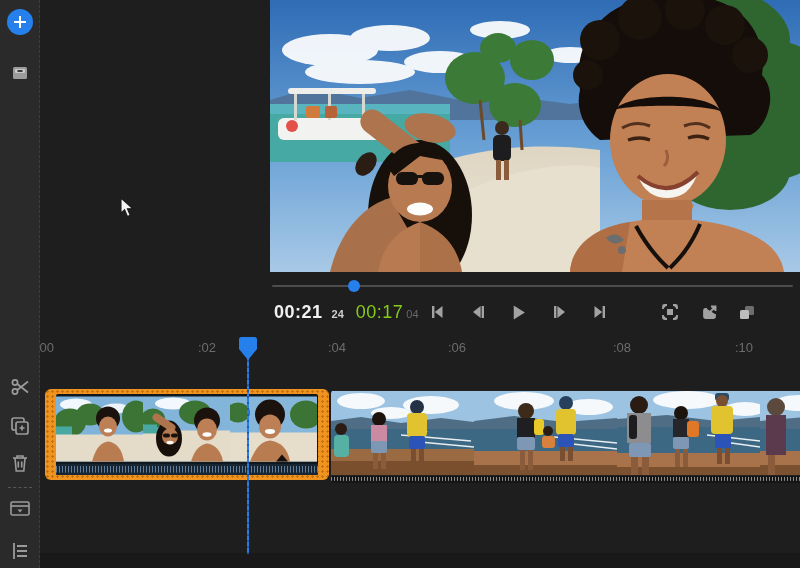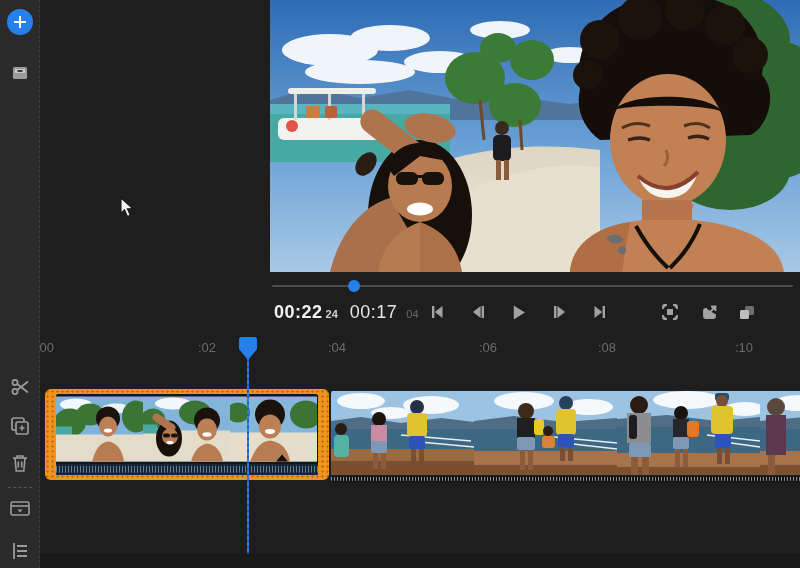--- a/index.html
+++ b/index.html
@@ -24,23 +24,23 @@
   
   .scrub-track { position:absolute; left:272px; top:285px; width:521px; height:2px;
     background:#4d4d4d; border-radius:1px; }
   .scrub-dot { position:absolute; left:348px; top:280px; width:12px; height:12px;
     border-radius:50%; background:#2680eb; }
 
   
   .controls { position:absolute; left:270px; top:298px; width:530px; height:34px; }
   .timecode { position:absolute; left:4px; top:4px; white-space:nowrap; }
   .tc-cur { font-size:18px; font-weight:bold; color:#f1f1f1; letter-spacing:.5px; }
-  .tc-cur-f { font-size:11px; font-weight:bold; color:#cfcfcf; margin-left:3px; }
-  .tc-tot { font-size:18px; color:#e5e5e5; margin-left:12px; letter-spacing:.5px; }
-  .tc-tot-f { font-size:11px; color:#696969; margin-left:9px; }
+  .tc-cur-f { font-size:11px; font-weight:bold; color:#cfcfcf; margin-left:9px; }
+  .tc-tot { font-size:18px; color:#84cc16; margin-left:12px; letter-spacing:.5px; }
+  .tc-tot-f { font-size:11px; color:#696969; margin-left:3px; }
   .t-btn { position:absolute; top:5px; width:22px; height:22px; display:flex;
     align-items:center; justify-content:center; cursor:pointer; }
   .t-btn svg { fill:#a2a2a2; }
 
   
   .ruler { position:absolute; left:0; top:332px; width:800px; height:34px; z-index:5; }
   .tick { position:absolute; top:8px; transform:translateX(-50%); font-size:13px;
     color:#6c6c6c; }
 
   
@@ -197,21 +197,21 @@
         </g>
       </g>
     </svg>
   </div>
 
   <div class="scrub-track"></div>
   <div class="scrub-dot"></div>
 
   <div class="controls">
     <div class="timecode">
-      <span class="tc-cur">00:22</span><span class="tc-cur-f">24</span><span class="tc-tot">00:17</span><span class="tc-tot-f">04</span>
+      <span class="tc-cur">00:21</span><span class="tc-cur-f">24</span><span class="tc-tot">00:17</span><span class="tc-tot-f">04</span>
     </div>
 
     <div class="t-btn" style="left:156px">
       <span><svg width="16" height="16" viewBox="0 0 16 16">
             <path d="M3 2h2.4v12H3z"></path>
             <path d="M13.5 2 5.8 8l7.7 6z"></path>
           </svg></span>
     </div>
     <div class="t-btn" style="left:197px">
       <span><svg width="16" height="16" viewBox="0 0 16 16">
@@ -258,22 +258,22 @@
             <rect x="7" y="3" width="9" height="9" rx="1.5" fill="#6e6e6e"></rect>
             <rect x="2" y="7" width="9" height="9" rx="1.5" fill="#bdbdbd"></rect>
           </svg></span>
     </div>
   </div>
 
   <div class="ruler">
     <span class="tick" style="left:45px">:00</span>
     <span class="tick" style="left:207px">:02</span>
     <span class="tick" style="left:337px">:04</span>
-    <span class="tick" style="left:488px">:06</span>
-    <span class="tick" style="left:607px">:08</span>
+    <span class="tick" style="left:457px">:06</span>
+    <span class="tick" style="left:622px">:08</span>
     <span class="tick" style="left:744px">:10</span>
   </div>
 
   <div class="clip1">
     <div class="clip1-inner">
       <div class="thumbs">
 
         <svg viewBox="0 0 87 65" width="87">
           <rect width="87" height="65" fill="#7fb3da"></rect>
           <ellipse cx="20" cy="8" rx="16" ry="6" fill="#fff" opacity=".9"></ellipse>

